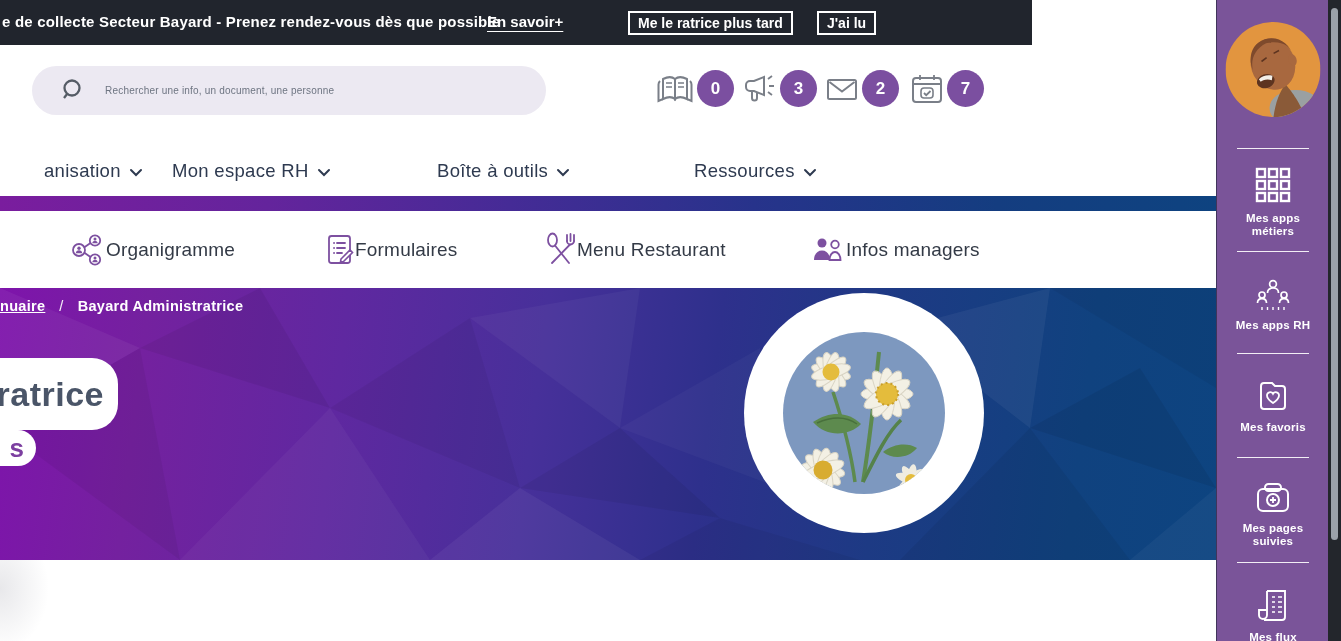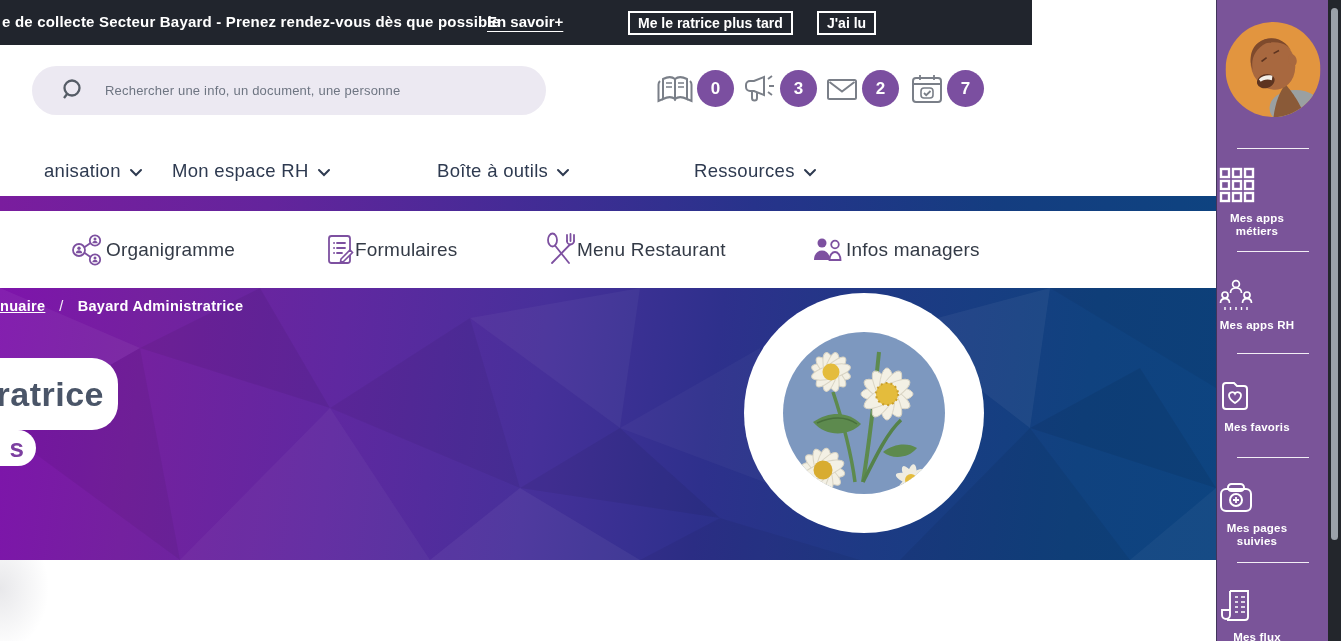--- a/index.html
+++ b/index.html
@@ -11,21 +11,21 @@
   .topbar-text { position:absolute; left:2px; top:13px; font-size:15px; font-weight:bold; white-space:nowrap; letter-spacing:.2px; }
   .topbar-link { position:absolute; left:487px; top:13px; font-size:15px; font-weight:bold; color:#fff; text-decoration:underline; text-underline-offset:4px; cursor:pointer; white-space:nowrap; }
   .topbar-btn { position:absolute; top:11px; height:24px; background:transparent; border:2px solid #fff; color:#fff; font-size:14px; font-weight:bold; font-family:inherit; padding:0 8px; cursor:pointer; white-space:nowrap; }
   .btn-remind { left:628px; }
   .btn-read { left:817px; }
 
   
   .search-row { position:absolute; left:0; top:45px; width:1216px; height:100px; background:#fff; }
   .search-pill { position:absolute; left:32px; top:66px; width:514px; height:49px; background:#ece9f2; border-radius:25px; display:flex; align-items:center; top:21px; }
   .search-pill svg { margin-left:28px; flex:0 0 auto; }
-  .search-input { border:none; background:transparent; outline:none; margin-left:18px; width:420px; font-size:13px; color:#3c4452; font-family:inherit; letter-spacing:.2px; }
+  .search-input { border:none; background:transparent; outline:none; margin-left:18px; width:420px; font-size:10px; color:#3c4452; font-family:inherit; letter-spacing:.2px; }
   .search-input::placeholder { color:#6e7582; opacity:1; }
 
   .notif { position:absolute; top:25px; display:flex; align-items:center; }
   .notif .badge { width:37px; height:37px; border-radius:50%; background:#7b4fa0; color:#fff; font-size:17px; font-weight:bold; display:flex; align-items:center; justify-content:center; margin-left:2px; }
   .n1 { left:655px; } .n2 { left:742px; } .n3 { left:824px; } .n4 { left:909px; }
 
   
   .nav-row { position:absolute; left:0; top:145px; width:1216px; height:51px; background:#fff; }
   .nav-item { position:absolute; top:0; height:51px; display:flex; align-items:center; font-size:18.5px; color:#2e3a50; font-weight:500; letter-spacing:.3px; cursor:pointer; white-space:nowrap; }
   .nav-item svg { margin-left:8px; margin-top:3px; }
@@ -58,21 +58,21 @@
   .photo-img { width:162px; height:162px; border-radius:50%; overflow:hidden; }
 
   .below-hero { position:absolute; left:0; top:560px; width:1216px; height:81px; background:#fff; }
   .below-hero .shadow { position:absolute; left:0; top:0; width:90px; height:81px;
     background:radial-gradient(ellipse 70px 90px at 0% 35%, rgba(90,90,110,.14), rgba(0,0,0,0) 70%); }
 
   
   .sidebar { position:absolute; left:1216px; top:0; width:112px; height:641px; background:#7a5499; border-left:1px solid #40355a; }
   .sb-avatar { position:absolute; left:50%; transform:translateX(-50%); top:22px; width:95px; height:95px; border-radius:50%; overflow:hidden; cursor:pointer; }
   .sb-div { position:absolute; left:50%; transform:translateX(-50%); width:72px; height:1px; background:rgba(255,255,255,.9); }
-  .sb-item { position:absolute; left:0; width:112px; display:flex; flex-direction:column; align-items:flex-start; gap:7px; cursor:pointer; }
+  .sb-item { position:absolute; left:0; width:112px; display:flex; flex-direction:column; align-items:center; gap:7px; cursor:pointer; }
   .sb-item .lbl { color:#fff; font-size:11.5px; font-weight:bold; text-align:center; line-height:13px; letter-spacing:.2px; width:80px; }
 
   
   .scrollstrip { position:absolute; left:1328px; top:0; width:13px; height:641px; background:#23262c; }
   .scrollthumb { position:absolute; left:3px; top:8px; width:7px; height:532px; background:#9ba1a9; border-radius:4px; cursor:pointer; }
 
   svg { display:block; }
 </style>
 </head>
 <body>

